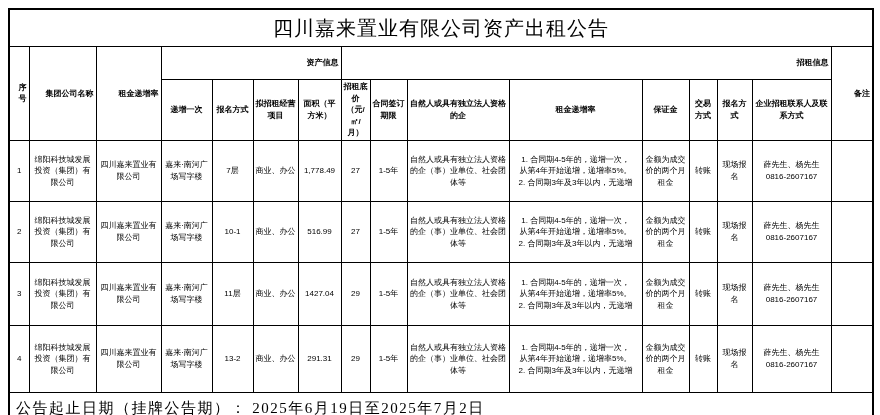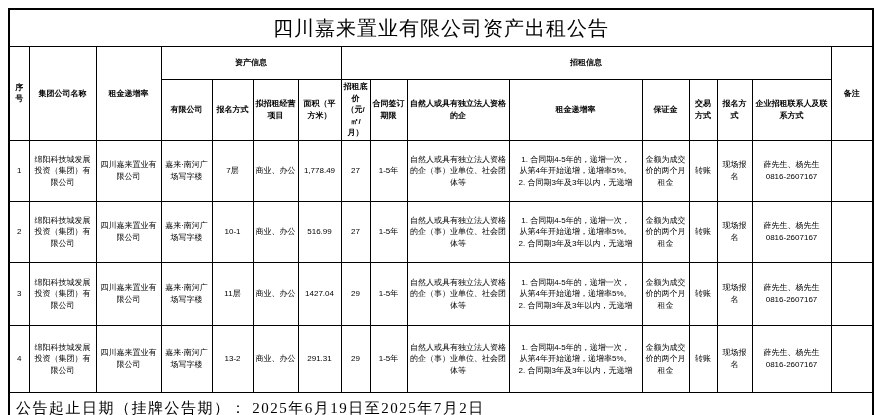--- a/index.html
+++ b/index.html
@@ -3,21 +3,21 @@
 <meta charset="utf-8">
 <style>
   html,body{margin:0;padding:0;background:#ffffff;}
   body{width:880px;height:415px;position:relative;font-family:"Liberation Sans","DejaVu Sans",sans-serif;color:#000;}
   .sheet{position:absolute;left:8px;top:8px;}
   table{border-collapse:collapse;table-layout:fixed;width:864px;border:2px solid #000;}
   td,th{border:1px solid #000;padding:1px 2px;text-align:center;vertical-align:middle;
         font-size:8px;line-height:1.45;word-break:break-all;overflow:hidden;font-weight:normal;}
   th{font-weight:bold;}
   .title-row td{height:34px;font-size:20px;font-weight:normal;letter-spacing:1px;word-break:keep-all;}
-  .hrow1 th{height:30px;}
+  .hrow1 th{height:30px;text-align:right;}
   .hrow2 th{height:38px;text-align:center;}
   .r1 td{height:58px;}
   .r2 td{height:58px;}
   .r3 td{height:60px;}
   .r4 td{height:64px;}
   .pre{white-space:pre-line;}
   .footer-row td{height:30px;text-align:left;padding-left:6px;
         font-family:"Liberation Serif","DejaVu Serif",serif;font-size:15px;letter-spacing:1.5px;word-break:keep-all;}
 </style>
 </head>
@@ -52,21 +52,21 @@
   <tr class="hrow1">
     <th rowspan="2">序号</th>
     <th rowspan="2">集团公司名称</th>
     <th rowspan="2">租金递增率</th>
     <th colspan="4">资产信息</th>
     <th colspan="8">招租信息</th>
     <th rowspan="2">备注</th>
   </tr>
 
   <tr class="hrow2">
-    <th>有限公司</th>
+    <th>递增一次</th>
     <th>报名方式</th>
     <th>拟招租经营项目</th>
     <th>面积（平方米）</th>
     <th>招租底价（元/㎡/月）</th>
     <th>合同签订期限</th>
     <th>自然人或具有独立法人资格的企</th>
     <th>租金递增率</th>
     <th>保证金</th>
     <th>交易方式</th>
     <th>报名方式</th>

